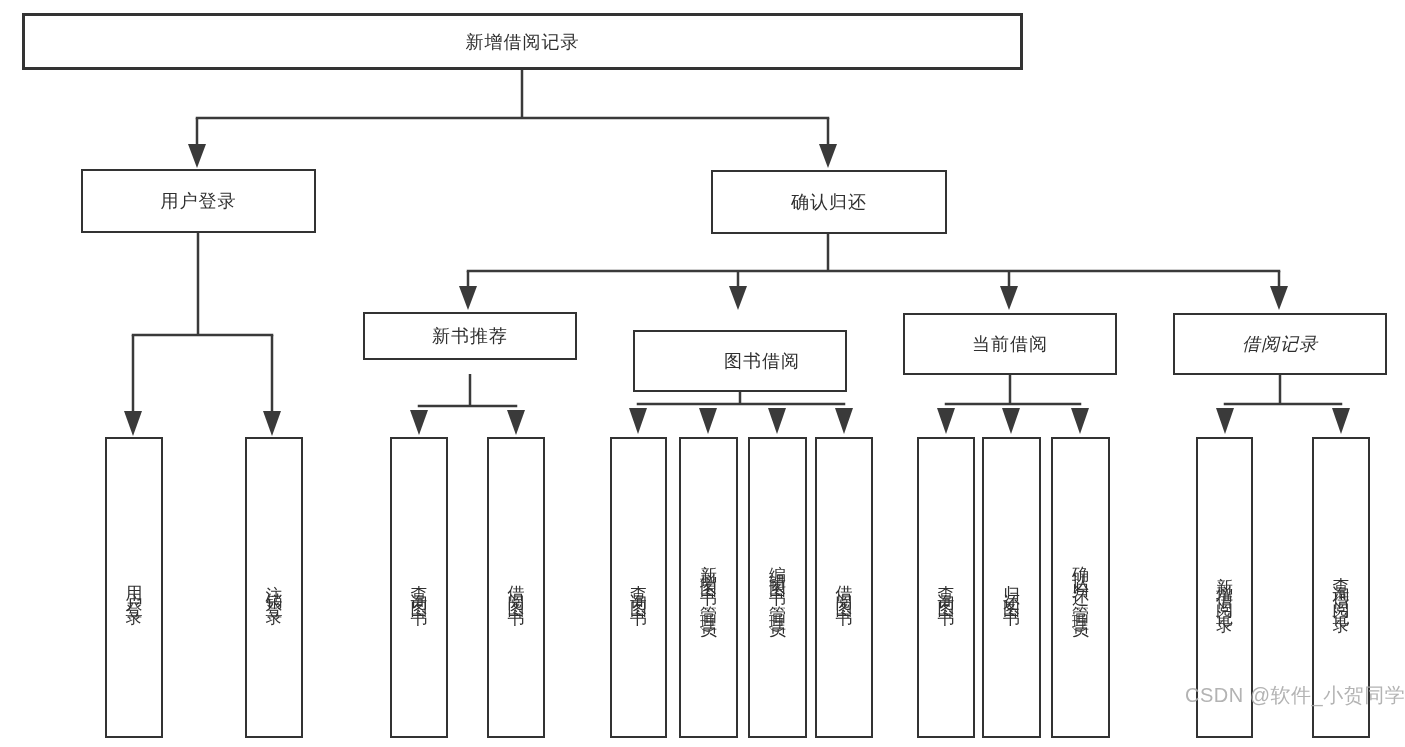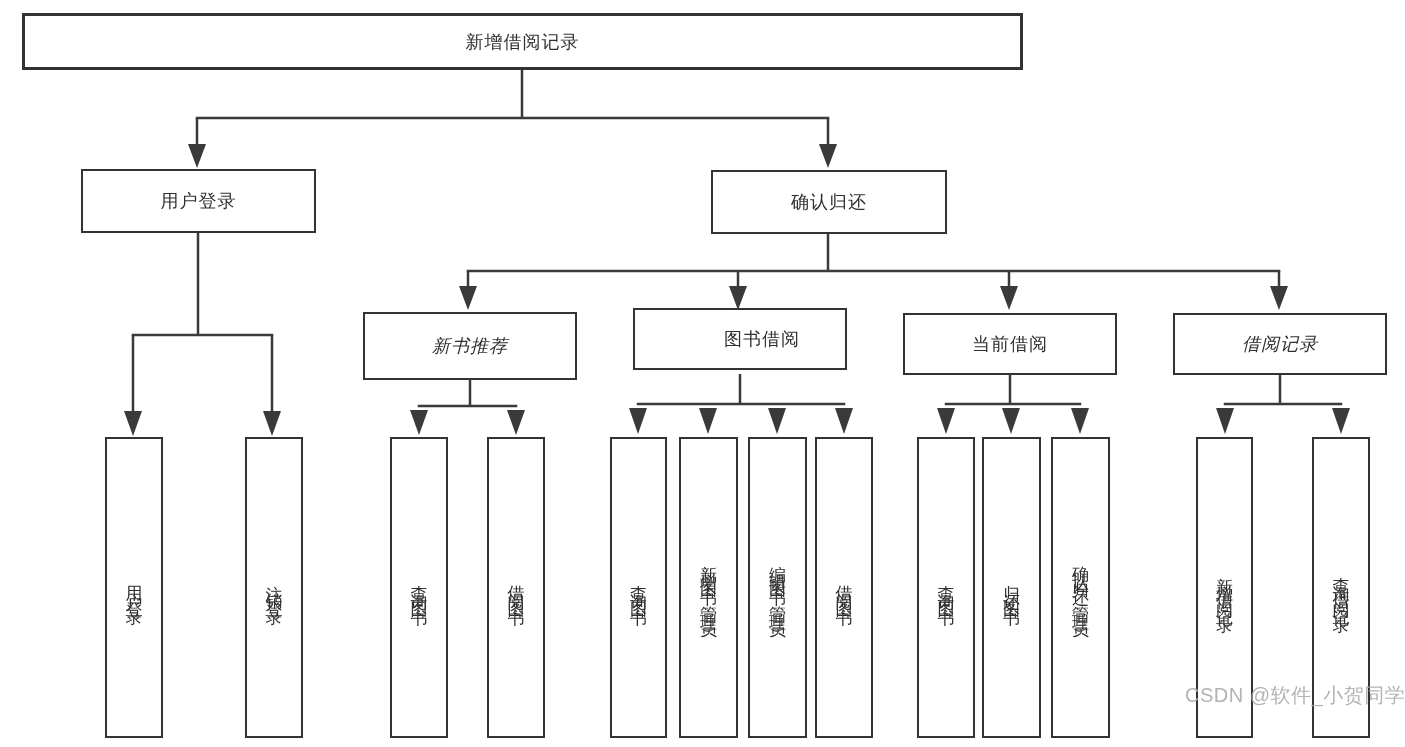--- a/index.html
+++ b/index.html
@@ -124,24 +124,24 @@
     <span class="hlabel">新增借阅记录</span>
   </div>
 
   <div class="box" style="left:81px;top:169px;width:235px;height:64px;">
     <span class="hlabel">用户登录</span>
   </div>
   <div class="box" style="left:711px;top:170px;width:236px;height:64px;">
     <span class="hlabel">确认归还</span>
   </div>
 
-  <div class="box" style="left:363px;top:312px;width:214px;height:68px;font-style:italic;">
+  <div class="box" style="left:363px;top:312px;width:214px;height:48px;">
     <span class="hlabel">新书推荐</span>
   </div>
-  <div class="box" style="left:633px;top:308px;width:214px;height:62px;padding-left:44px;">
+  <div class="box" style="left:633px;top:330px;width:214px;height:62px;padding-left:44px;">
     <span class="hlabel">图书借阅</span>
   </div>
   <div class="box" style="left:903px;top:313px;width:214px;height:62px;justify-content:center;">
     <span class="hlabel">当前借阅</span>
   </div>
   <div class="box" style="left:1173px;top:313px;width:214px;height:62px;font-style:italic;">
     <span class="hlabel">借阅记录</span>
   </div>
 
   <div class="box" style="left:105px;top:437px;width:58px;height:301px;">

